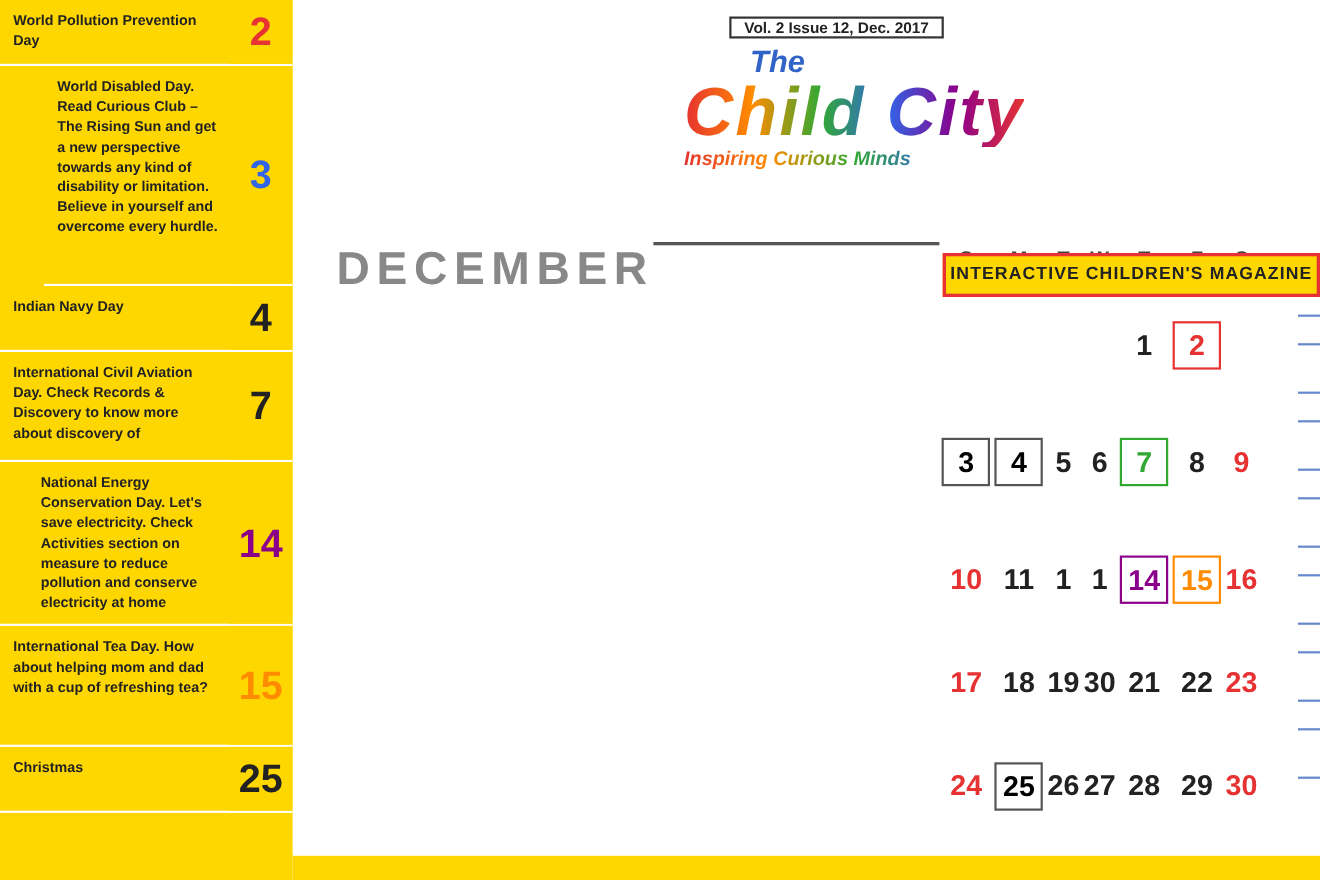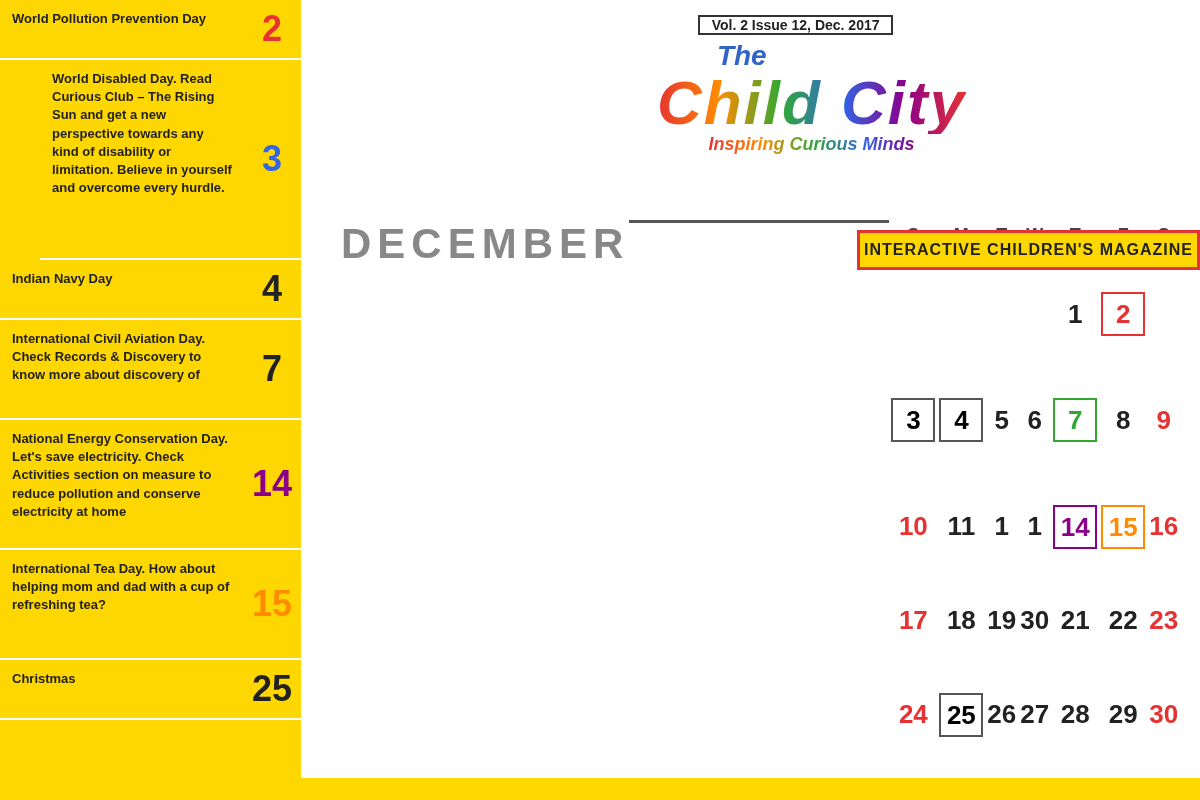--- a/index.html
+++ b/index.html
@@ -15,21 +15,21 @@
 
     
     .main-container {
       display: flex;
       flex: 1;
       overflow: hidden;
     }
 
     
     .sidebar {
-      width: 301px;
+      width: 266px;
       background: #FFD700;
       overflow-y: auto;
       flex-shrink: 0;
     }
 
     .sidebar-item {
       display: flex;
       align-items: stretch;
       border-bottom: 2px solid #fff;
       min-height: 60px;
@@ -83,21 +83,20 @@
       padding: 0 12px;
       font-size: 14px;
       font-weight: 700;
       color: #222;
       margin-bottom: 5px;
     }
 
     .logo-title {
       display: flex;
       flex-direction: column;
-      align-items: center;
       margin-left: 32px;
     }
 
     .logo-the {
       font-size: 28px;
       font-weight: 900;
       font-style: italic;
       color: #3264c8;
       align-self: flex-start;
       margin-left: 60px;
@@ -308,21 +307,21 @@
     <div class="sidebar-item">
       <div class="sidebar-text">Indian Navy Day</div>
       <div class="sidebar-number black">4</div>
     </div>
 
     <div class="sidebar-item" style="min-height:100px;">
       <div class="sidebar-text">International Civil Aviation Day. Check Records &amp; Discovery to know more about discovery of</div>
       <div class="sidebar-number black">7</div>
     </div>
 
-    <div class="sidebar-item" style="min-height:130px;">
+    <div class="sidebar-item" style="min-height:130px;padding-left:25px;">
       <div class="sidebar-text">National Energy Conservation Day. Let's save electricity. Check Activities section on measure to reduce pollution and conserve electricity at home</div>
       <div class="sidebar-number purple">14</div>
     </div>
 
     <div class="sidebar-item" style="min-height:110px;">
       <div class="sidebar-text">International Tea Day. How about helping mom and dad with a cup of refreshing tea?</div>
       <div class="sidebar-number orange">15</div>
     </div>
 
     <div class="sidebar-item">

